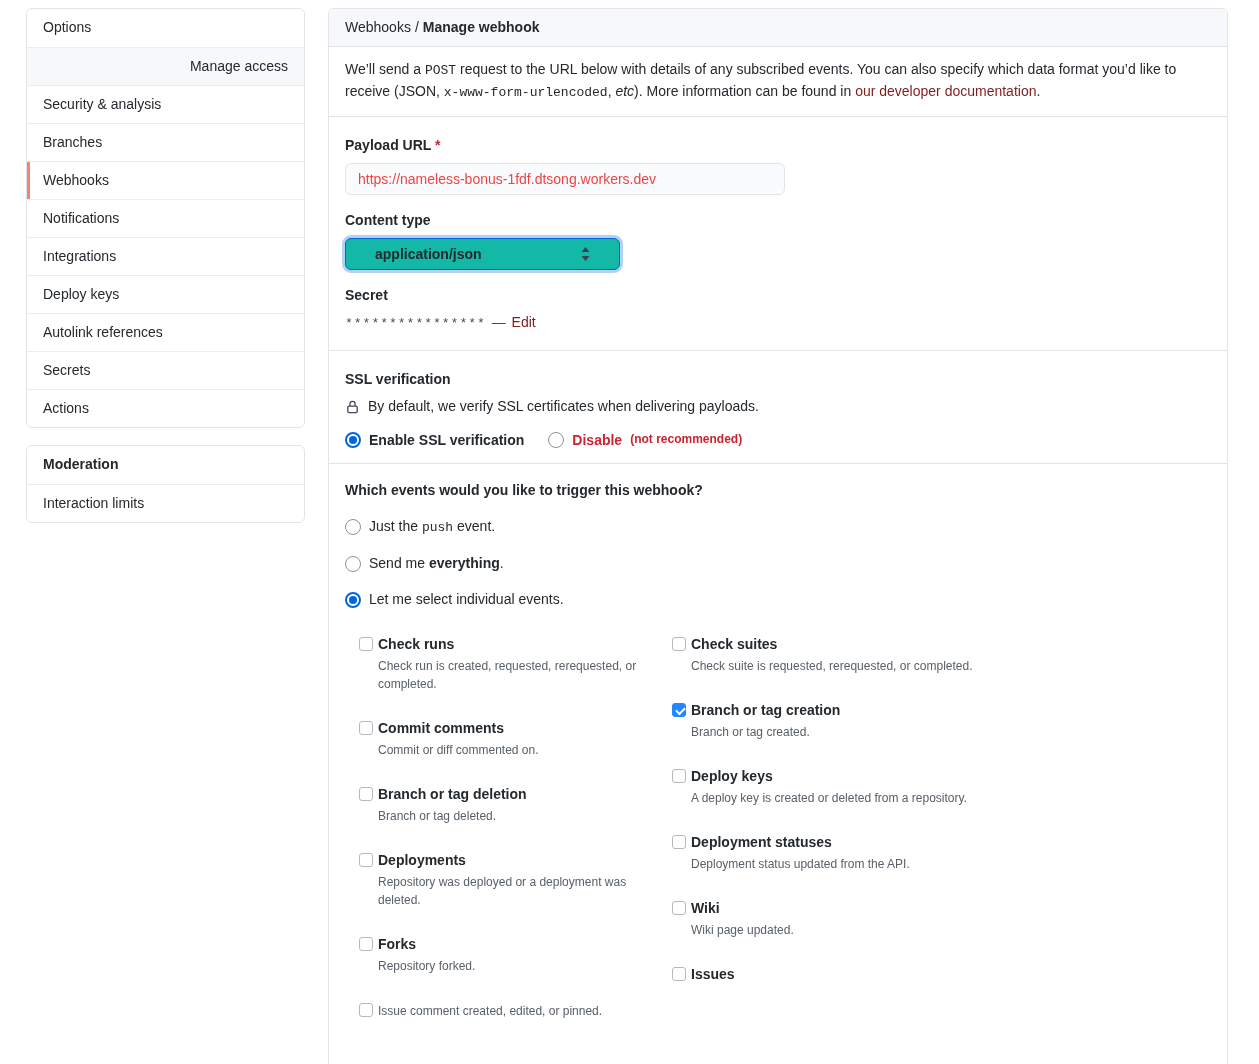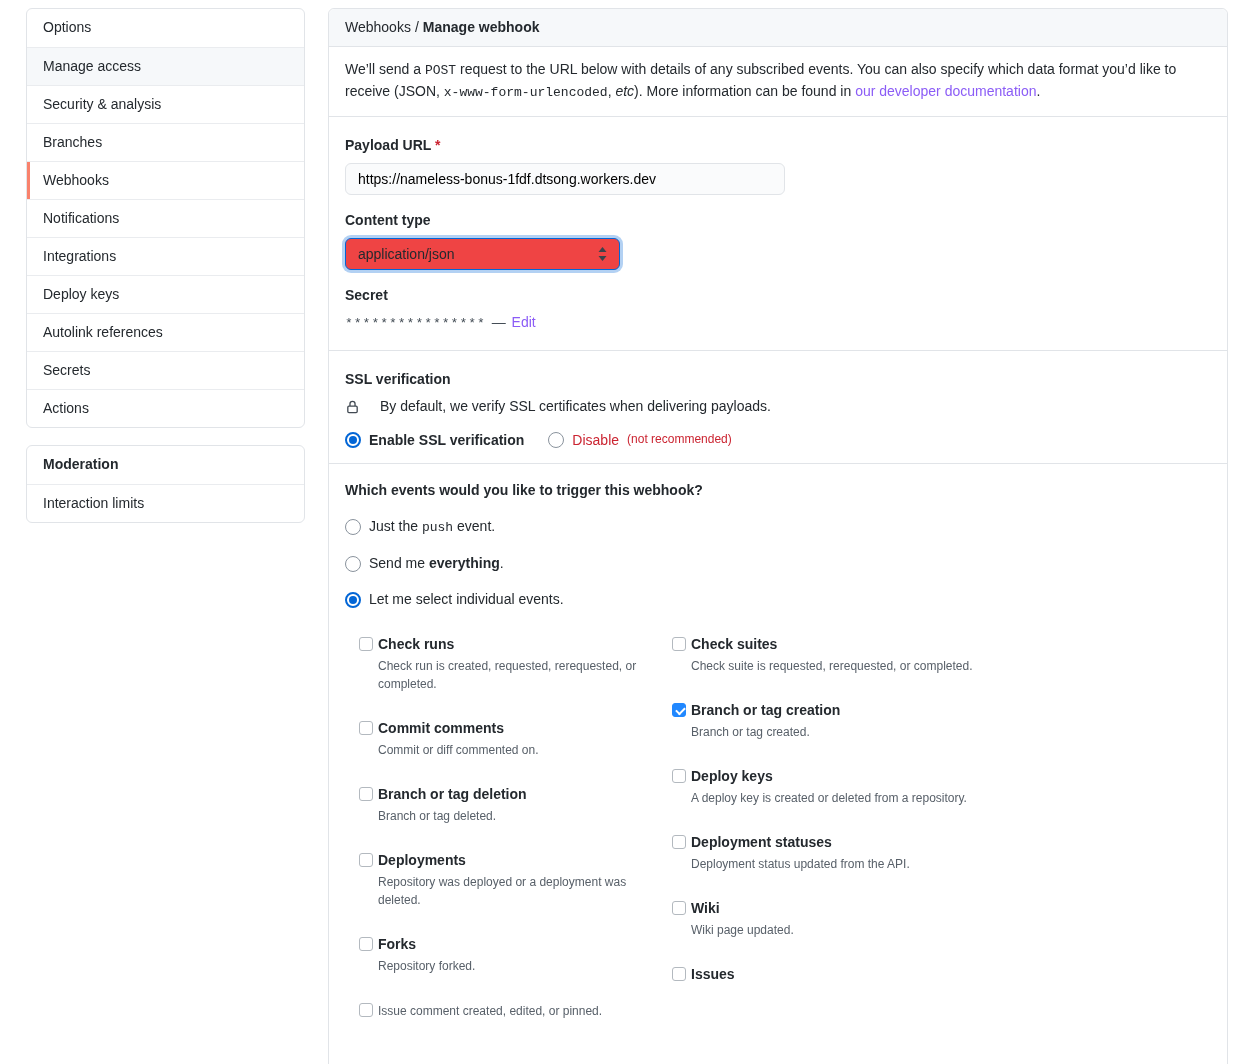--- a/index.html
+++ b/index.html
@@ -1,68 +1,68 @@
 <!DOCTYPE html>
 <html><head>
 <meta charset="utf-8">
 <style>
   * { margin:0; padding:0; box-sizing:border-box; }
   html,body { width:1259px; height:1064px; overflow:hidden; background:#ffffff;
     font-family:"Liberation Sans", "DejaVu Sans", sans-serif; color:#24292e; font-size:14px; }
-  a { color:#8b5cf6; text-decoration:none; cursor:pointer; }
+  a { color:#7f1d1d; text-decoration:none; cursor:pointer; }
   code { font-family:"Liberation Mono", "DejaVu Sans Mono", monospace; font-size:13px; }
 
   
   .sidebar { position:absolute; left:26px; top:8px; width:279px; }
   .menu { list-style:none; border:1px solid #e1e4e8; border-radius:6px; background:#fff; overflow:hidden; }
   .menu + .menu { margin-top:17px; }
   .menu li { height:38px; line-height:37px; padding:0 16px; border-top:1px solid #eaecef; cursor:pointer; }
   .menu li:first-child { border-top:none; }
   .menu-header { font-weight:bold; cursor:default !important; }
-  .menu li.hover { background:#f6f8fa; }
+  .menu li.hover { background:#f6f8fa;text-align:right; }
   .menu li.current { box-shadow:inset 3px 0 0 #f9826c; font-weight:normal; }
 
   
   .panel { position:absolute; left:328px; top:8px; width:900px; height:1120px;
     border:1px solid #e1e4e8; border-radius:6px 6px 0 0; background:#fff; }
   .panel-header { background:#f6f8fa; border-bottom:1px solid #e1e4e8; border-radius:6px 6px 0 0;
     padding:8px 16px; line-height:21px; }
   .panel-header a { color:#24292e; }
   .panel-header .sep { color:#24292e; padding:0 4px; }
   .panel-header strong { font-weight:bold; }
 
   .intro { padding:12px 16px 13px; border-bottom:1px solid #e1e4e8; line-height:21px; }
   .intro em { font-style:italic; }
 
   .form-section { padding:18px 16px 8px; border-bottom:1px solid #e1e4e8; }
   .field-label { font-weight:bold; line-height:21px; }
   .field-label .required { color:#cb2431; }
   .mt { margin-top:15px; }
   .text-input { margin-top:7px; display:block; width:440px; height:32px; padding:5px 12px;
-    font-family:"Liberation Sans", sans-serif; font-size:14px; color:#000000;
+    font-family:"Liberation Sans", sans-serif; font-size:14px; color:#ef4444;
     background:#fafbfc; border:1px solid #e1e4e8; border-radius:6px; outline:none; }
-  .select { margin-top:7px; width:275px; height:32px; background:#ef4444; border:1px solid #0366d6;
+  .select { margin-top:7px; width:275px; height:32px; background:#14b8a6; border:1px solid #0366d6;
     border-radius:6px; box-shadow:0 0 0 3px rgba(3,102,214,0.3); display:flex; align-items:center;
-    justify-content:space-between; padding:0 12px; cursor:pointer; }
+    justify-content:space-between; padding:0 29px; cursor:pointer;font-weight:bold; }
   .secret-row { margin-top:6px; line-height:21px; padding-bottom:8px; }
   .masked { font-family:"Liberation Mono", "DejaVu Sans Mono", monospace; font-size:13px; letter-spacing:1px; color:#444d56; }
   .dash { color:#444d56; padding:0 2px; }
 
   .ssl-section { padding:18px 16px 15px; border-bottom:1px solid #e1e4e8; }
   .section-title { font-weight:bold; line-height:21px; }
-  .ssl-note { margin-top:6px; line-height:21px; display:flex; align-items:center; gap:20px; }
+  .ssl-note { margin-top:6px; line-height:21px; display:flex; align-items:center; gap:8px; }
   .ssl-note svg { flex:none; }
   .radio-row { margin-top:15px; display:flex; align-items:center; gap:24px; }
   .radio-opt { display:flex; align-items:flex-start; gap:8px; cursor:pointer; }
   .radio { width:16px; height:16px; border-radius:50%; border:1px solid #8a939d; background:#fff; flex:none; position:relative; }
   .radio[data-selected="true"] { border:2px solid #0366d6; }
   .radio[data-selected="true"]::after { content:""; position:absolute; left:2px; top:2px; width:8px; height:8px;
     border-radius:50%; background:#0366d6; }
   .bold { font-weight:bold; }
-  .danger { color:#cb2431; }
+  .danger { color:#cb2431;font-weight:bold; }
   .small { font-size:12px; }
 
   .events-section { padding:16px 16px 0; }
   .radio-line { margin-top:15px; display:flex; align-items:center; gap:8px; line-height:21px; }
   .events-grid { margin:20px 0 0 14px; display:flex; padding-top:4px; }
   .col { width:313px; display:flex; flex-direction:column; }
   .event-item { position:relative; padding-left:19px; margin-bottom:25px; }
   .event-body { padding-right:6px; }
   .cbx { position:absolute; left:0; top:3px; width:14px; height:14px; background:#fff;
     border:1px solid #b3b9bf; border-radius:3px; cursor:pointer; }

